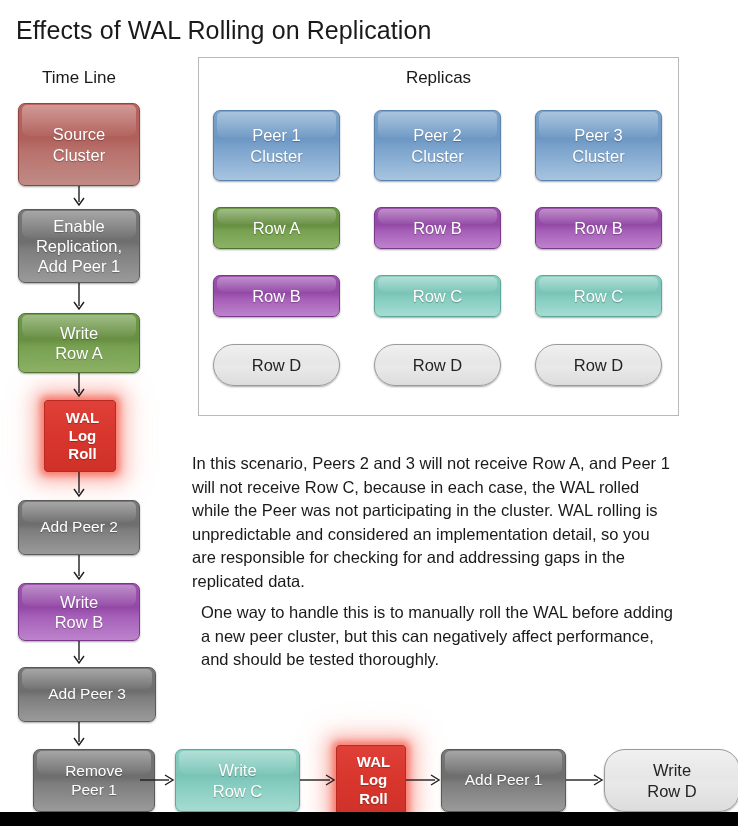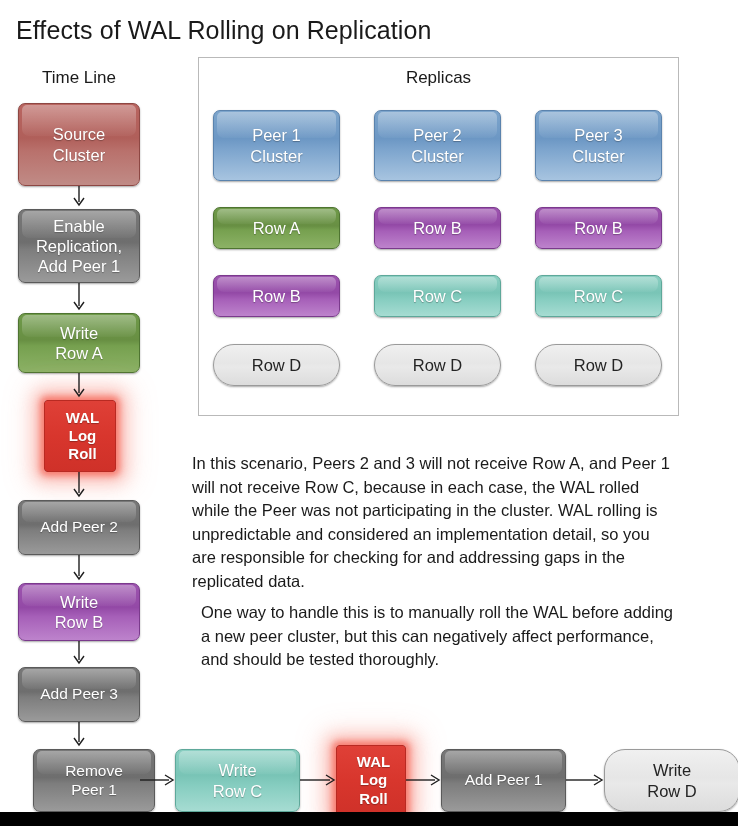--- a/index.html
+++ b/index.html
@@ -182,21 +182,21 @@
 
   <div class="node sk-gray gloss" style="left:18px;  top:500px; width:122px; height:55px; font-size:15.5px;">
     <span class="lbl">Add Peer 2</span>
     </div>
 
   <div class="node sk-purple gloss" style="left:18px;  top:583px; width:122px; height:58px;">
     <span class="lbl">Write
 Row B</span>
     </div>
 
-  <div class="node sk-gray gloss" style="left:18px;  top:667px; width:122px; height:55px; font-size:15.5px;">
+  <div class="node sk-gray gloss" style="left:18px;  top:667px; width:138px; height:55px; font-size:15.5px;">
     <span class="lbl">Add Peer 3</span>
     </div>
 
   <div class="node sk-gray gloss" style="left:33px;  top:749px; width:122px; height:63px; font-size:15.5px;">
     <span class="lbl">Remove
 Peer 1</span>
     </div>
 
   <svg class="conn" style="left:70px; top:186px; width:18px; height:23px;">
     <line x1="9" y1="0" x2="9" y2="16"></line>

